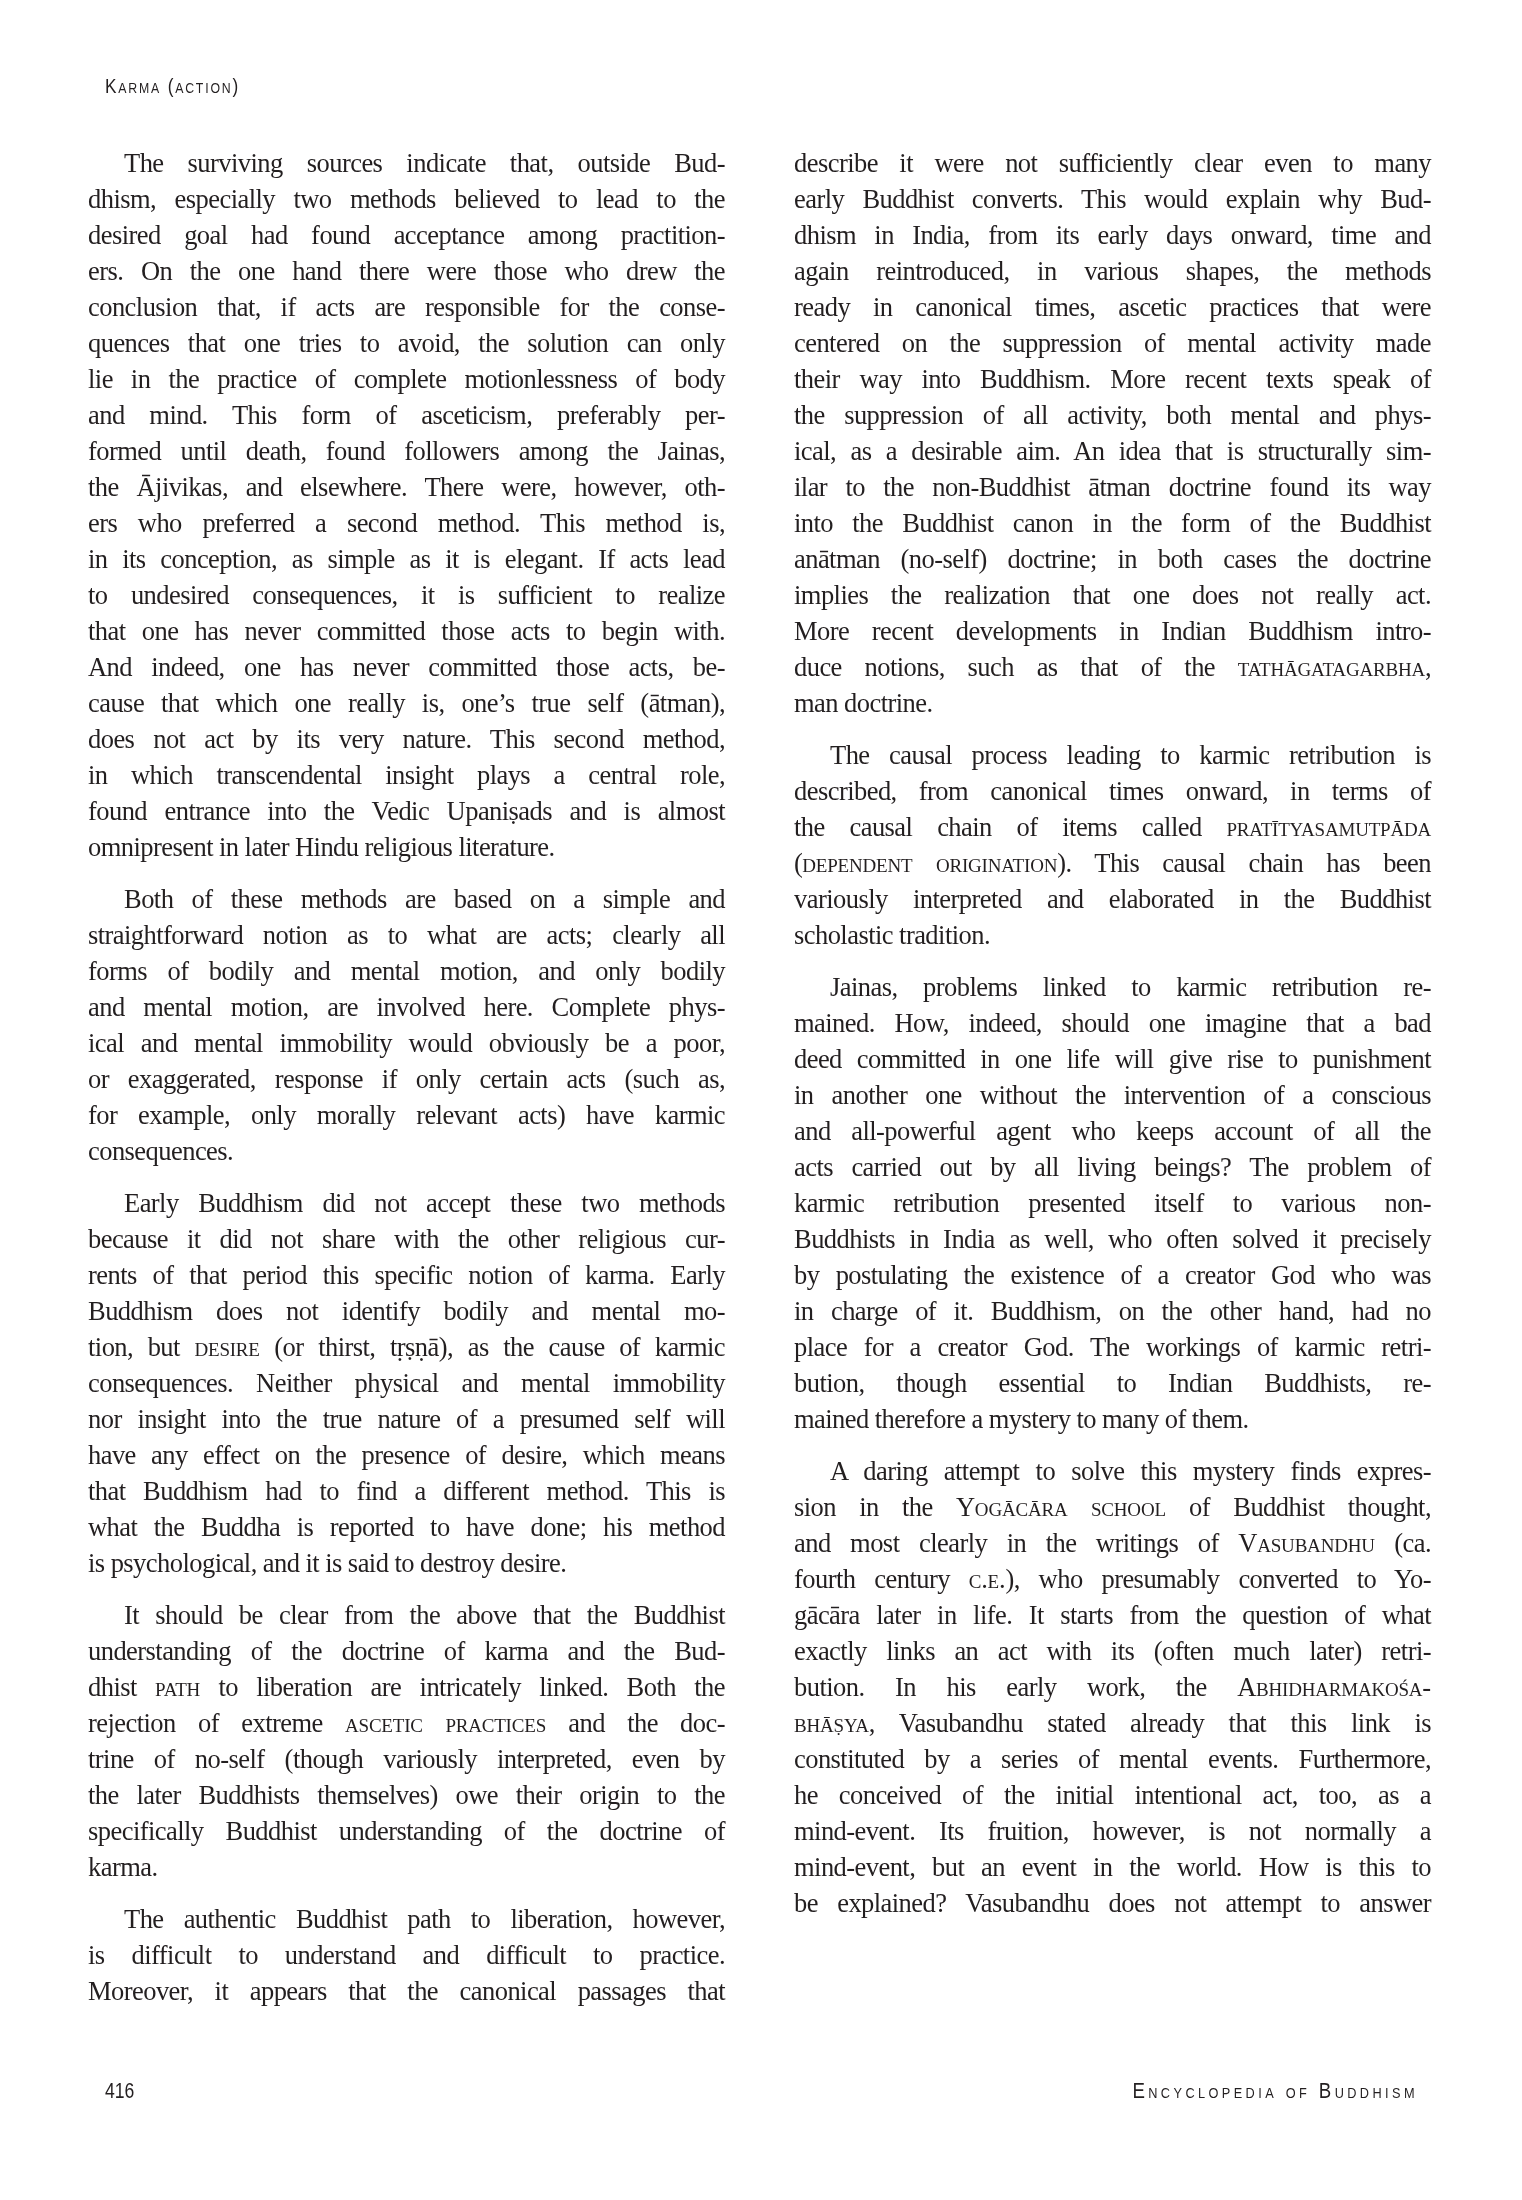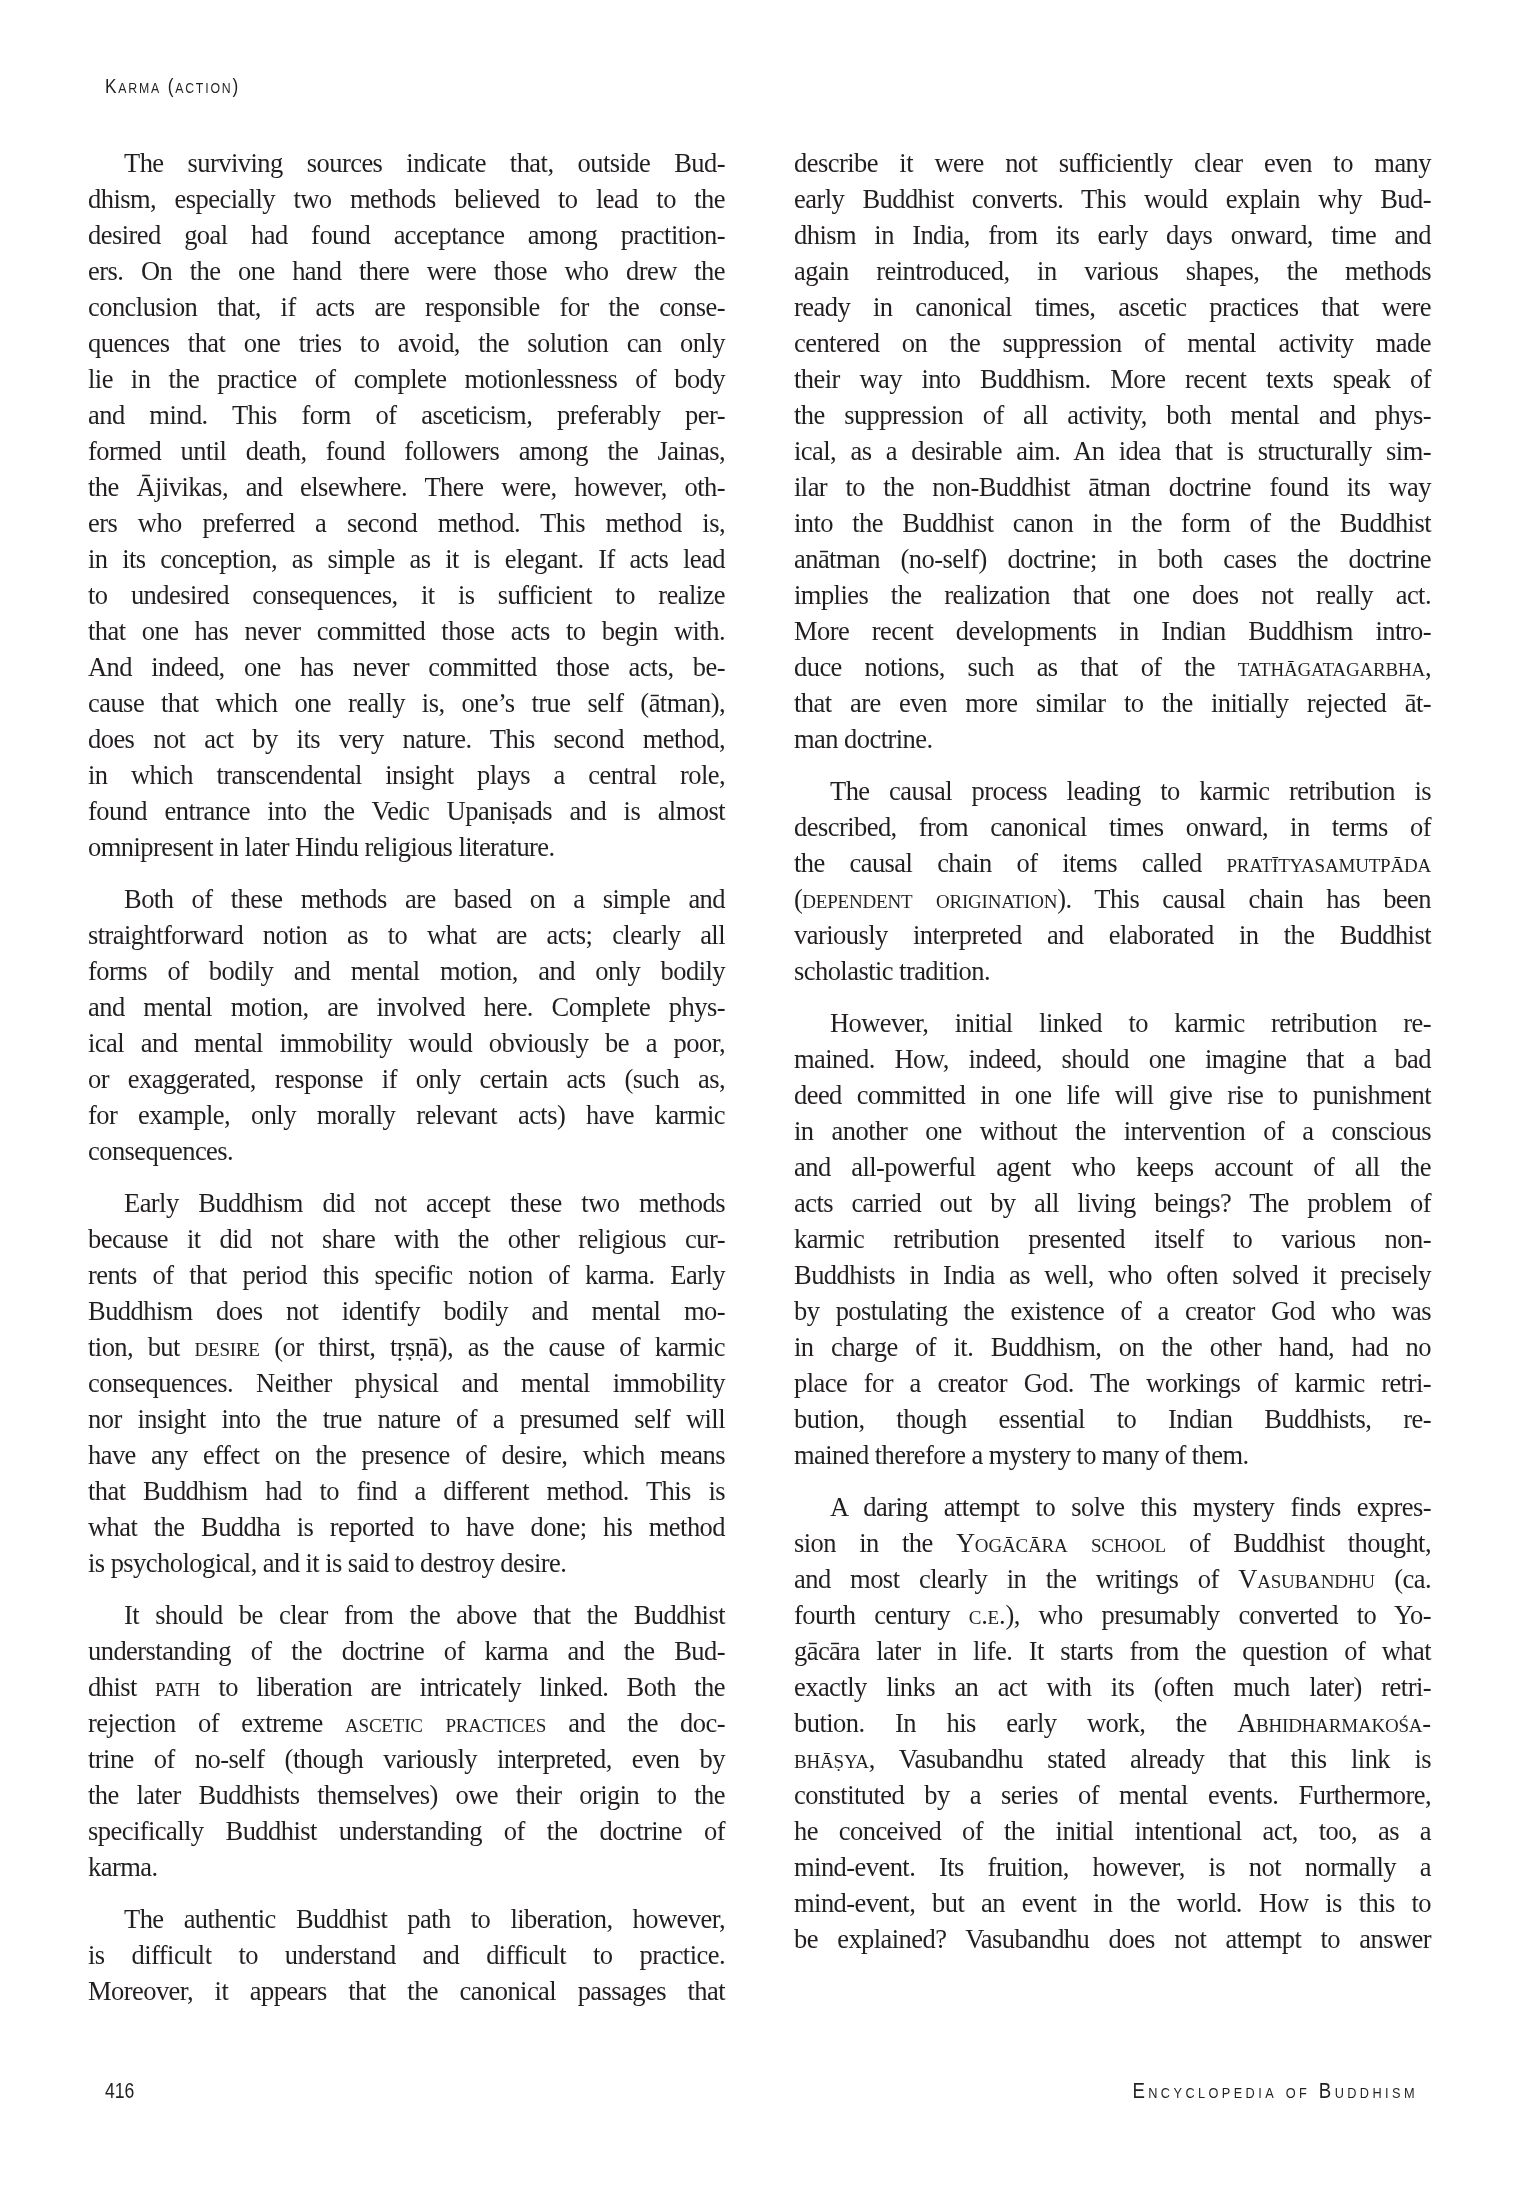--- a/index.html
+++ b/index.html
@@ -102,33 +102,32 @@
       <span class="line">centered on the suppression of mental activity made</span>
       <span class="line">their way into Buddhism. More recent texts speak of</span>
       <span class="line">the suppression of all activity, both mental and phys-</span>
       <span class="line">ical, as a desirable aim. An idea that is structurally sim-</span>
       <span class="line">ilar to the non-Buddhist ātman doctrine found its way</span>
       <span class="line">into the Buddhist canon in the form of the Buddhist</span>
       <span class="line">anātman (no-self) doctrine; in both cases the doctrine</span>
       <span class="line">implies the realization that one does not really act.</span>
       <span class="line">More recent developments in Indian Buddhism intro-</span>
       <span class="line"><span>duce notions, such as that of the </span><span class="sc">tathāgatagarbha</span><span>,</span></span>
-      <span class="line">that are even more similar to the initially rejected āt-</span>
       <span class="line last">man doctrine.</span>
     </div>
     <div class="para">
       <span class="line indent">The causal process leading to karmic retribution is</span>
       <span class="line">described, from canonical times onward, in terms of</span>
       <span class="line"><span>the causal chain of items called </span><span class="sc">pratītyasamutpāda</span></span>
       <span class="line"><span>(</span><span class="sc">dependent origination</span><span>). This causal chain has been</span></span>
       <span class="line">variously interpreted and elaborated in the Buddhist</span>
       <span class="line last">scholastic tradition.</span>
     </div>
     <div class="para">
-      <span class="line indent">However, initial linked to karmic retribution re-</span>
+      <span class="line indent">Jainas, problems linked to karmic retribution re-</span>
       <span class="line">mained. How, indeed, should one imagine that a bad</span>
       <span class="line">deed committed in one life will give rise to punishment</span>
       <span class="line">in another one without the intervention of a conscious</span>
       <span class="line">and all-powerful agent who keeps account of all the</span>
       <span class="line">acts carried out by all living beings? The problem of</span>
       <span class="line">karmic retribution presented itself to various non-</span>
       <span class="line">Buddhists in India as well, who often solved it precisely</span>
       <span class="line">by postulating the existence of a creator God who was</span>
       <span class="line">in charge of it. Buddhism, on the other hand, had no</span>
       <span class="line">place for a creator God. The workings of karmic retri-</span>

